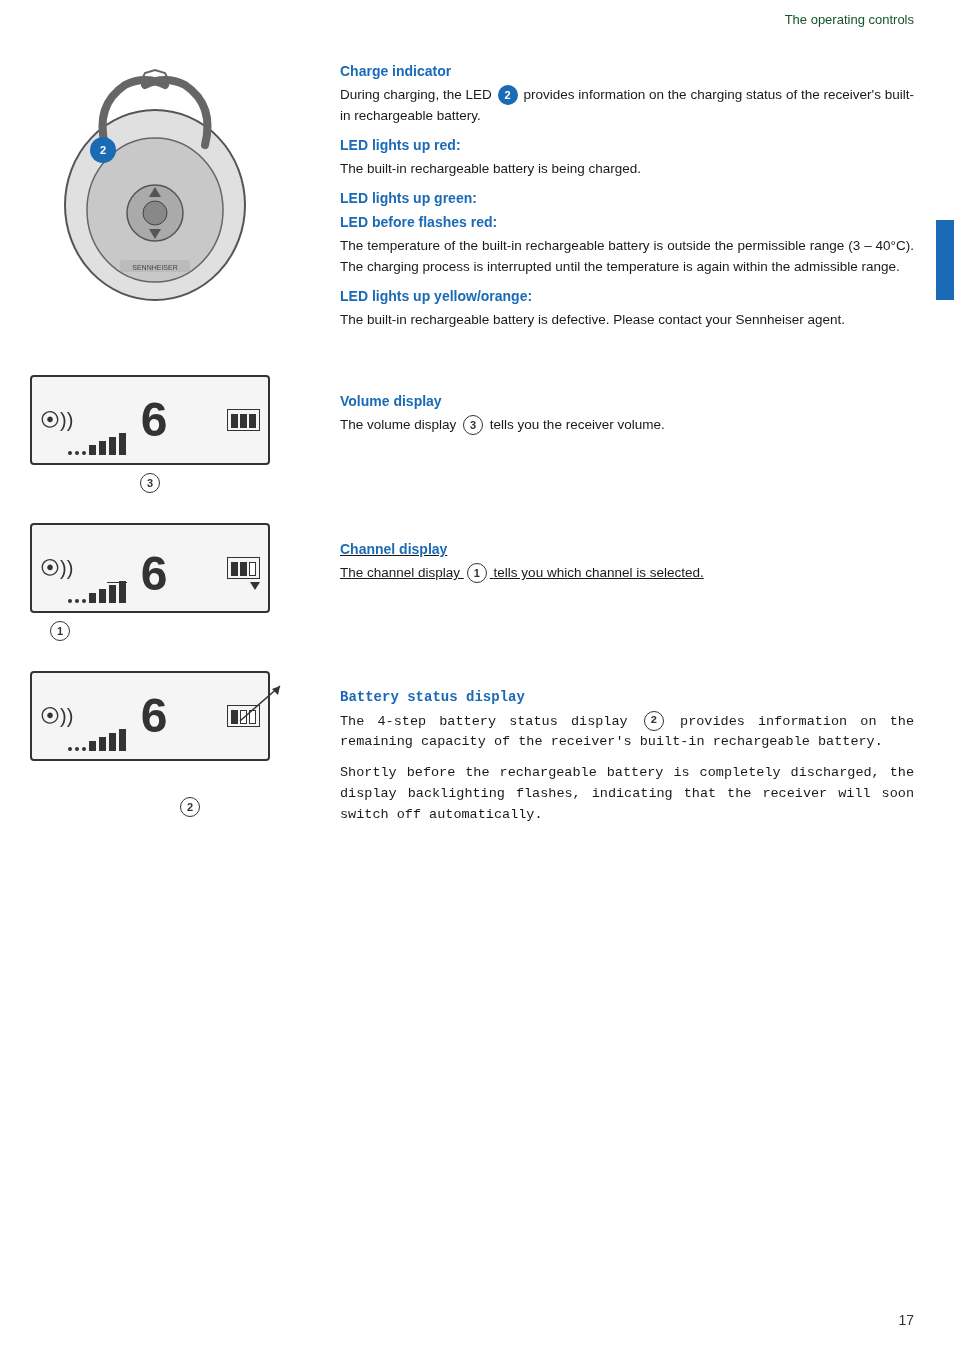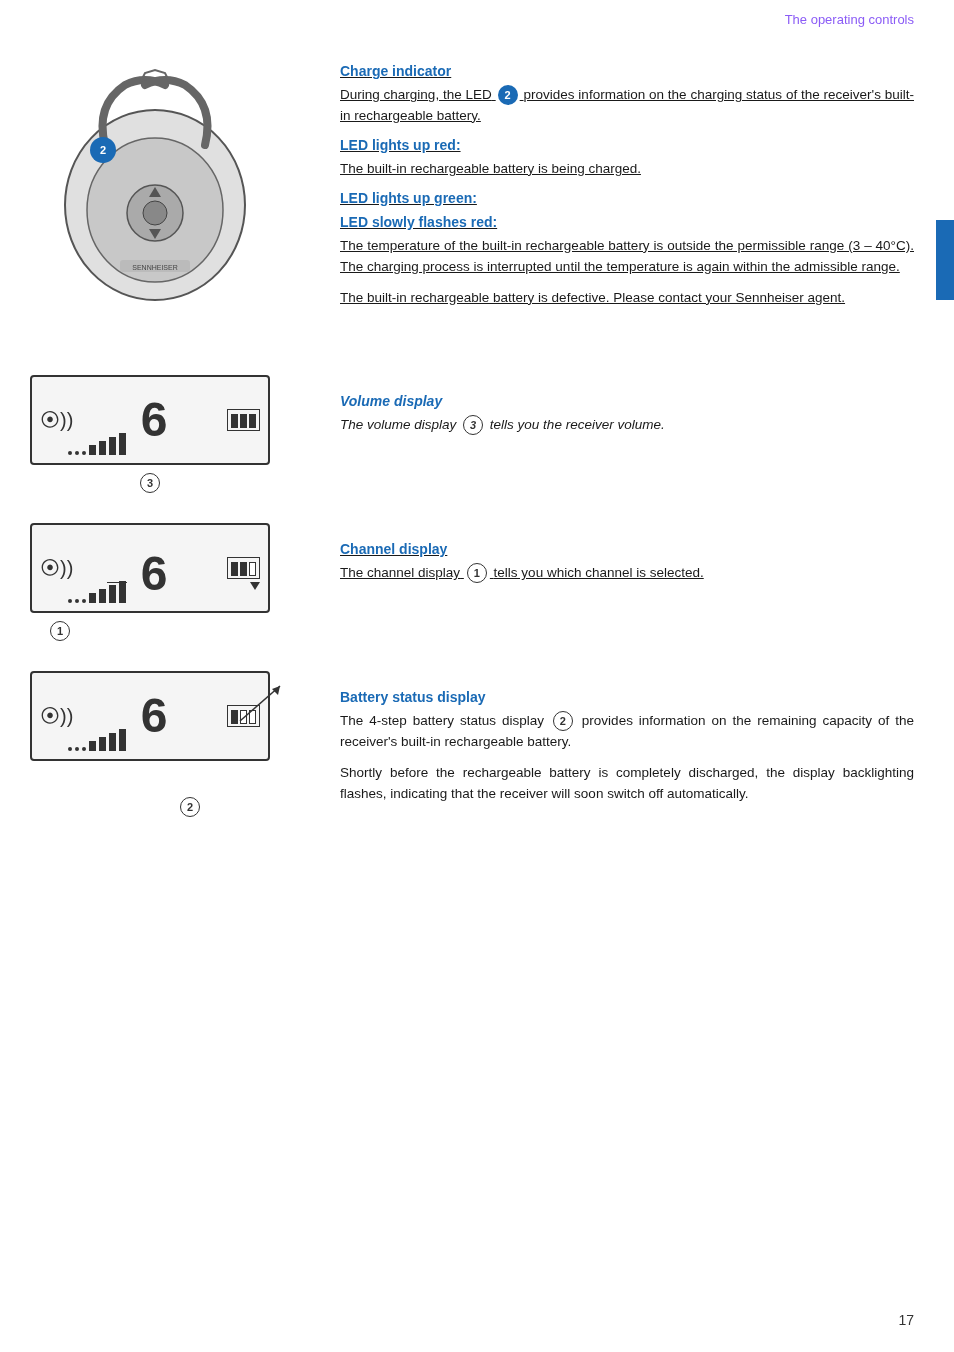--- a/index.html
+++ b/index.html
@@ -10,21 +10,21 @@
       color: #1a1a1a;
       width: 954px;
       min-height: 1352px;
       position: relative;
     }
 
     .page-header {
       text-align: right;
       padding: 12px 40px 8px 8px;
       font-size: 13px;
-      color: #8b5cf6;
+      color: #14532d;
       border-bottom: none;
     }
 
     .blue-tab {
       position: absolute;
       right: 0;
       top: 220px;
       width: 18px;
       height: 80px;
       background: #1a6ab5;
@@ -144,21 +144,20 @@
       position: absolute;
       bottom: 24px;
       right: 40px;
       font-size: 14px;
       color: #333;
     }
 
     
     .content-area {
       padding-top: 10px;
-      text-decoration: underline;
     }
   </style>
 </head>
 <body>
 
 <div class="page-header">
   <span>The operating controls</span>
 </div>
 
 <div class="blue-tab"></div>
@@ -202,23 +201,24 @@
       <span>During charging, the LED</span>
       <span class="led-badge">2</span>
       <span>provides information on the charging status of the receiver's built-in rechargeable battery.</span>
     </p>
 
     <div class="section-heading">LED lights up red:</div>
     <p class="body-text">The built-in rechargeable battery is being charged.</p>
 
     <div class="section-heading">LED lights up green:</div>
 
-    <div class="section-heading">LED slowly flashes red:</div>
+    <div class="section-heading">LED before flashes red:</div>
     <p class="body-text">The temperature of the built-in rechargeable battery is outside the permissible range (3 – 40°C). The charging process is interrupted until the temperature is again within the admissible range.</p>
 
+    <div class="section-heading">LED lights up yellow/orange:</div>
     <p class="body-text">The built-in rechargeable battery is defective. Please contact your Sennheiser agent.</p>
   </div>
 </div>
 
 <div style="display:flex; padding: 10px 40px 0 30px; margin-top: 10px;">
   <div style="width:290px; flex-shrink:0;">
     
     <div style="position:relative; display:inline-block;">
       <div class="device-display" style="width:240px; height:90px;">
         <div class="signal-icon">⦿))</div>
@@ -244,21 +244,21 @@
       </div>
       
       <div style="display:flex; justify-content:center; margin-top:6px;">
         <div class="device-number-circle" style="position:static;">
           <span>3</span>
         </div>
       </div>
     </div>
   </div>
 
-  <div style="flex:1; padding-left:20px; padding-top:10px;font-style:italic;">
+  <div style="flex:1; padding-left:20px; padding-top:10px;">
     <div class="section-heading">Volume display</div>
     <p class="body-text">
       <span>The volume display</span>
       <span class="device-number-circle" style="position:static; display:inline-flex; margin:0 3px; vertical-align:middle;">
         <span>3</span>
       </span>
       <span>tells you the receiver volume.</span>
     </p>
   </div>
 </div>
@@ -348,21 +348,21 @@
       </svg>
       
       <div style="display:flex; justify-content:center; padding-left:80px; margin-top:36px;">
         <div class="device-number-circle" style="position:static;">
           <span>2</span>
         </div>
       </div>
     </div>
   </div>
 
-  <div style="flex:1; padding-left:20px; padding-top:10px;">
+  <div style="flex:1; padding-left:20px; padding-top:10px;font-family:Liberation Mono, monospace;">
     <div class="section-heading">Battery status display</div>
     <p class="body-text">
       <span>The 4-step battery status display</span>
       <span class="device-number-circle" style="position:static; display:inline-flex; margin:0 3px; vertical-align:middle;">
         <span>2</span>
       </span>
       <span>provides information on the remaining capacity of the receiver's built-in rechargeable battery.</span>
     </p>
     <p class="body-text">Shortly before the rechargeable battery is completely discharged, the display backlighting flashes, indicating that the receiver will soon switch off automatically.</p>
   </div>

